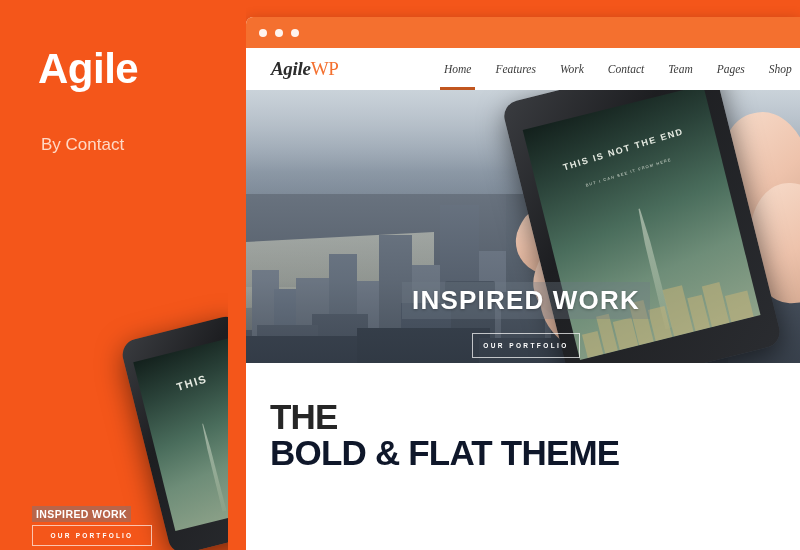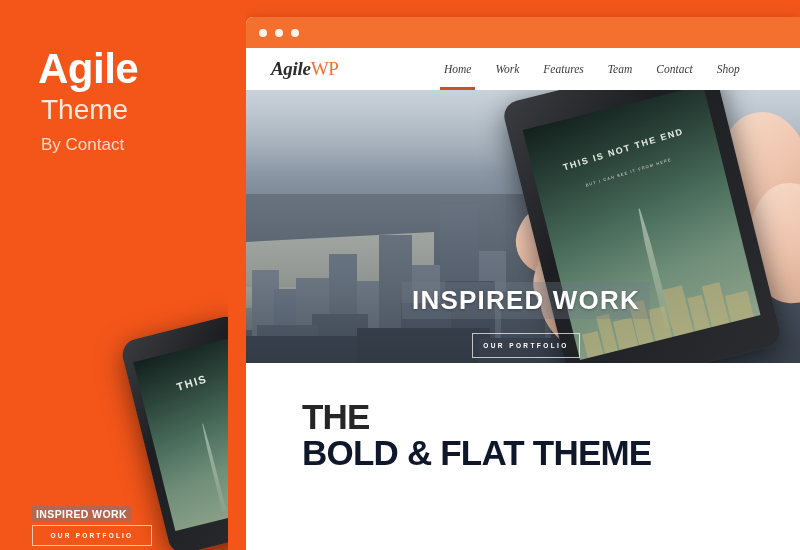--- a/index.html
+++ b/index.html
@@ -240,21 +240,20 @@
     font-size: 6.5px;
     font-weight: bold;
     letter-spacing: 2.4px;
     color: #ffffff;
     text-align: center;
   }
 
   
   .tagline {
     padding: 36px 0 0 24px;
-    margin-left: 32px;
   }
   .tagline div {
     font-size: 35px;
     font-weight: bold;
     line-height: 1.03;
     letter-spacing: -0.8px;
   }
   .tl-1 { color: #262626; }
   .tl-2 { color: #0f172a; }
   .tl-3 { color: #262626; }
@@ -336,21 +335,20 @@
     position: absolute;
     background: linear-gradient(150deg, #f7dccb 0%, #eec3ac 55%, #d3a78e 100%);
     border-radius: 48% 48% 45% 45%;
   }
 </style>
 </head>
 <body>
 
 <div class="promo">
   <div class="promo-title">Agile</div>
-  <div class="promo-sub">Theme</div>
   <div class="promo-by">By Contact</div>
 </div>
 
 <div class="mobile-mock">
 
   <div class="mobile-titlebar">
     <span class="dot"></span>
     <span class="dot"></span>
     <span class="dot"></span>
   </div>
@@ -416,24 +414,25 @@
   <div class="b-titlebar">
     <span class="dot"></span>
     <span class="dot"></span>
     <span class="dot"></span>
   </div>
 
   <div class="b-nav">
     <div class="blogo"><span class="a">Agile</span><span class="w">WP</span></div>
     <nav class="b-menu">
       <a class="mi active">Home</a>
+      <a class="mi">Features</a>
       <a class="mi">Work</a>
-      <a class="mi">Features</a>
+      <a class="mi">Contact</a>
       <a class="mi">Team</a>
-      <a class="mi">Contact</a>
+      <a class="mi">Pages</a>
       <a class="mi">Shop</a>
     </nav>
   </div>
 
   <div class="b-hero">
     <div class="city">
       <div class="sky" style="height:38%"></div>
 
       <div class="water" style="left:0%;top:54%;width:34%;height:24%;transform:skewY(-3deg);"></div>
       <div class="water" style="left:0%;top:72%;width:22%;height:16%;opacity:0.55;"></div>

